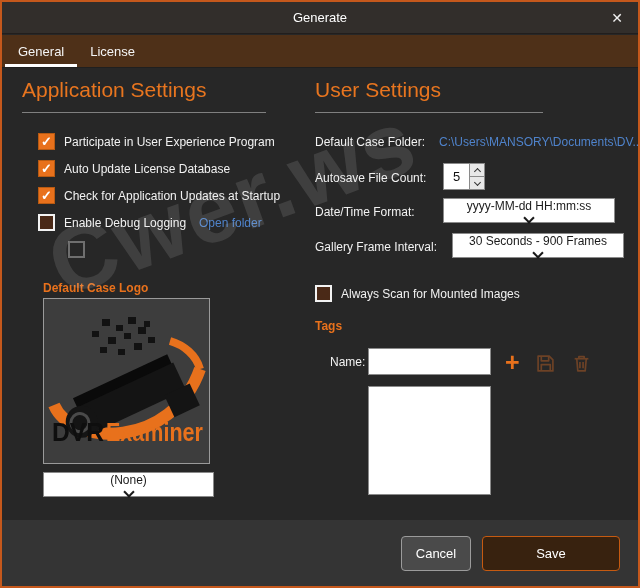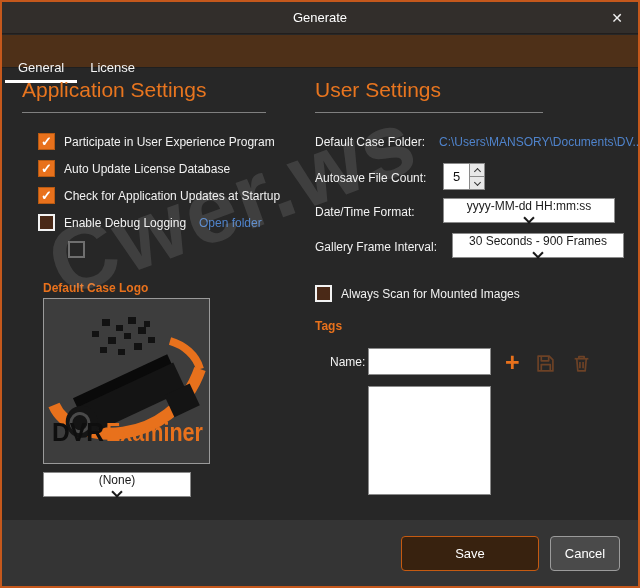--- a/index.html
+++ b/index.html
@@ -11,21 +11,21 @@
   }
   
   .titlebar{position:absolute;left:0;top:0;right:0;height:32px;background:#322e2b;
     border-bottom:1px solid #211e1d;display:flex;align-items:center;justify-content:center;}
   .titlebar .title{font-size:13px;color:#ffffff;}
   .close-btn{position:absolute;right:12px;top:7px;width:18px;height:18px;color:#f2f2f2;
     font-size:14px;line-height:18px;text-align:center;cursor:pointer;}
   
   .tabstrip{position:absolute;left:0;top:33px;right:0;height:33px;background:#4e3018;
     border-bottom:1px solid #1f1f1f;display:flex;padding-left:3px;}
-  .tab{height:100%;padding:0 13px;display:flex;align-items:center;font-size:13px;color:#f5f5f5;cursor:pointer;margin-top:16px;}
+  .tab{height:100%;padding:0 13px;display:flex;align-items:center;font-size:13px;color:#f5f5f5;cursor:pointer;}
   .tab.active{border-bottom:3px solid #ffffff;padding-top:3px;}
   
   .section-heading{position:absolute;font-size:21px;color:#e8751f;font-weight:400;}
   .heading-rule{position:absolute;height:0;border-top:1px solid #808080;}
   
   .cb-row{position:absolute;display:flex;align-items:center;gap:9px;}
   .cb{width:17px;height:17px;flex:0 0 17px;}
   .cb.checked{background:#e8711c;border:1px solid #b85a12;display:flex;align-items:center;
     justify-content:center;color:#fff;font-size:13px;font-weight:bold;line-height:1;}
   .cb.unchecked{background:#4a2917;border:2px solid #f2f2f2;}
@@ -149,21 +149,21 @@
         <circle cx="28" cy="101" r="16" fill="#141414"></circle>
         <circle cx="26" cy="101" r="9" fill="none" stroke="#4a4a4a" stroke-width="3"></circle>
         <rect x="114" y="112" width="28" height="24" fill="#141414"></rect>
       </g>
 
       <text x="8" y="142" font-size="26" font-weight="bold" fill="#0e0e0e" font-family="Liberation Sans, sans-serif" textLength="52" lengthAdjust="spacingAndGlyphs">DVR</text>
       <text x="62" y="142" font-size="26" font-weight="bold" fill="#e8711c" font-family="Liberation Sans, sans-serif" textLength="97" lengthAdjust="spacingAndGlyphs">Examiner</text>
     </svg>
   </div>
 
-  <div class="select-box" style="left:41px;top:470px;width:148px;height:25px;">
+  <div class="select-box" style="left:41px;top:470px;width:171px;height:25px;">
     <span>(None)</span>
     <span class="chev"></span>
   </div>
 
   <div class="section-heading" style="left:313px;top:76px;">User Settings</div>
   <div class="heading-rule" style="left:313px;top:110px;width:228px;"></div>
 
   <div class="field-label" style="left:313px;top:133px;">Default Case Folder:</div>
   <span class="link" style="position:absolute;left:437px;top:133px;">C:\Users\MANSORY\Documents\DV...</span>
 
@@ -217,17 +217,17 @@
       <path d="M2.5,4.5 h13"></path>
       <path d="M6.5,4.5 v-2 h5 v2"></path>
       <path d="M4.5,4.5 l1,11.5 h7 l1,-11.5"></path>
       <path d="M7.5,7.5 v6 M10.5,7.5 v6"></path>
     </g>
   </svg>
 
   <div class="list-box" style="left:366px;top:384px;width:123px;height:109px;"></div>
 
   <div class="footer">
+    <div class="btn btn-cancel">Cancel</div>
     <div class="btn btn-save">Save</div>
-    <div class="btn btn-cancel">Cancel</div>
   </div>
 
 </div>
 
 </body></html>

